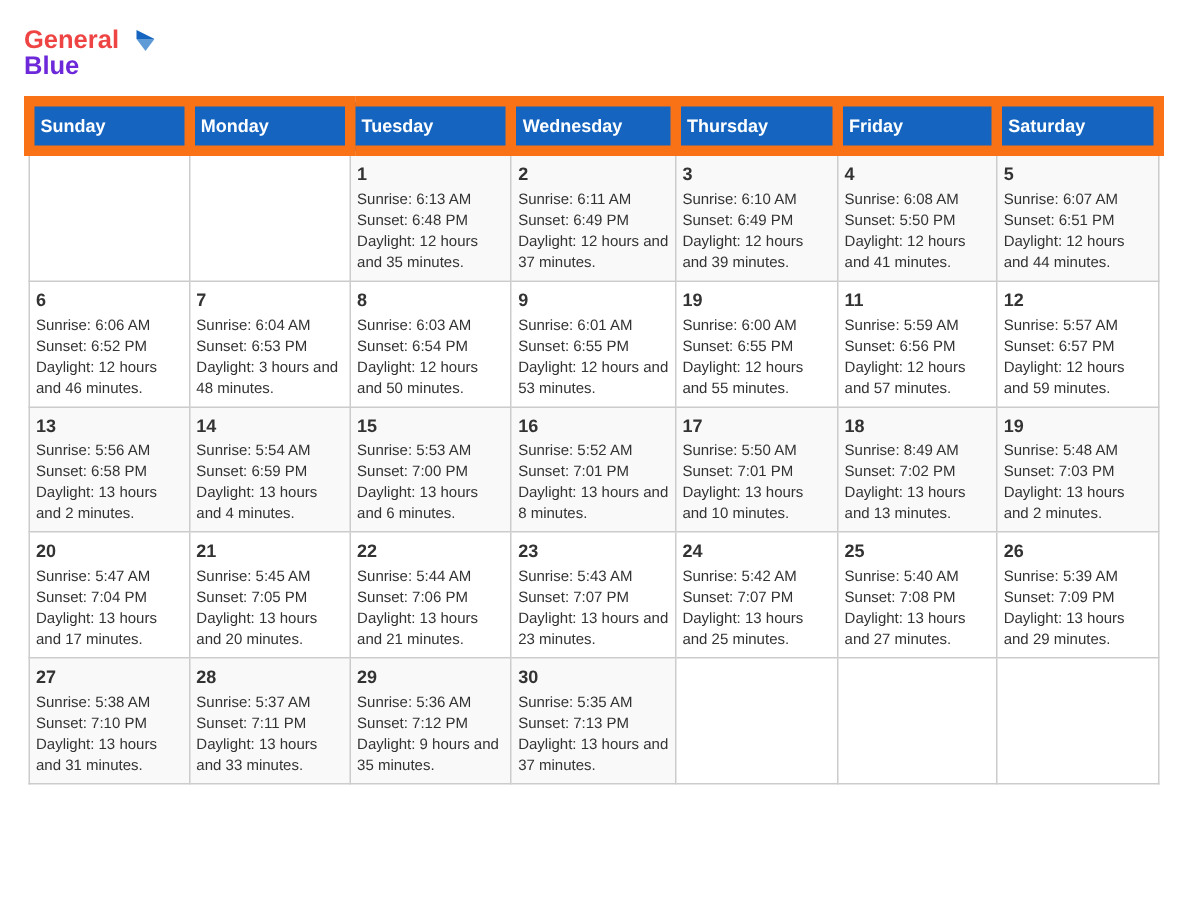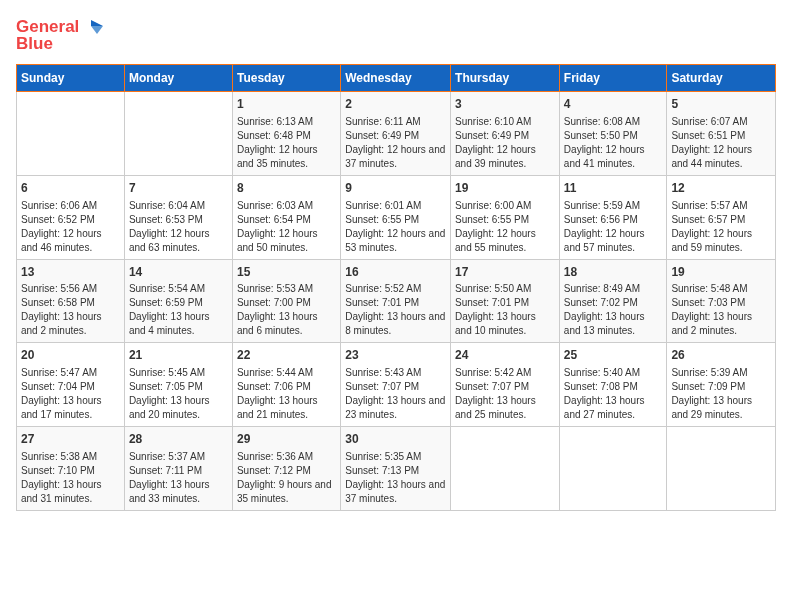--- a/index.html
+++ b/index.html
@@ -37,21 +37,21 @@
       border-collapse: collapse;
       font-size: 10px;
     }
     thead tr th {
       background-color: #1565c0;
       color: #fff;
       padding: 6px 4px;
       text-align: left;
       font-size: 12px;
       font-weight: bold;
-      border: 1px solid #f97316;
+      border: 7px solid #f97316;
     }
     tbody tr td {
       border: 1px solid #ccc;
       vertical-align: top;
       padding: 4px;
       width: 113px;
       min-height: 75px;
       color: #333;
       font-size: 10px;
       line-height: 1.4;
@@ -81,21 +81,21 @@
 <div class="header-area">
   <div class="logo">
   <div style="display:flex; flex-direction:column; align-items:flex-start;">
     <div style="display:flex; align-items:center;">
       <span style="font-size:17px; font-weight:bold; color:#ef4444;">General</span>
       <svg width="22" height="22" viewBox="0 0 22 22" style="margin-left:2px;">
         <polygon points="10,4 22,10 10,10" fill="#1565c0"></polygon>
         <polygon points="10,10 22,10 16,18" fill="#1a6fc4" opacity="0.7"></polygon>
       </svg>
     </div>
-    <span style="font-size:17px; font-weight:bold; color:#ef4444; margin-top:-4px;">Blue</span>
+    <span style="font-size:17px; font-weight:bold; color:#6d28d9; margin-top:-4px;">Blue</span>
   </div>
 </div>
   <div class="title-area">
     <div class="calendar-title"></div>
     <div class="calendar-subtitle"></div>
   </div>
 </div>
 
 <table>
   <thead>
@@ -148,21 +148,21 @@
         <td>
           <span class="day-num">6</span>
           <div>Sunrise: 6:06 AM</div>
           <div>Sunset: 6:52 PM</div>
           <div>Daylight: 12 hours and 46 minutes.</div>
         </td>
         <td>
           <span class="day-num">7</span>
           <div>Sunrise: 6:04 AM</div>
           <div>Sunset: 6:53 PM</div>
-          <div>Daylight: 12 hours and 63 minutes.</div>
+          <div>Daylight: 3 hours and 48 minutes.</div>
         </td>
         <td>
           <span class="day-num">8</span>
           <div>Sunrise: 6:03 AM</div>
           <div>Sunset: 6:54 PM</div>
           <div>Daylight: 12 hours and 50 minutes.</div>
         </td>
         <td>
           <span class="day-num">9</span>
           <div>Sunrise: 6:01 AM</div>

